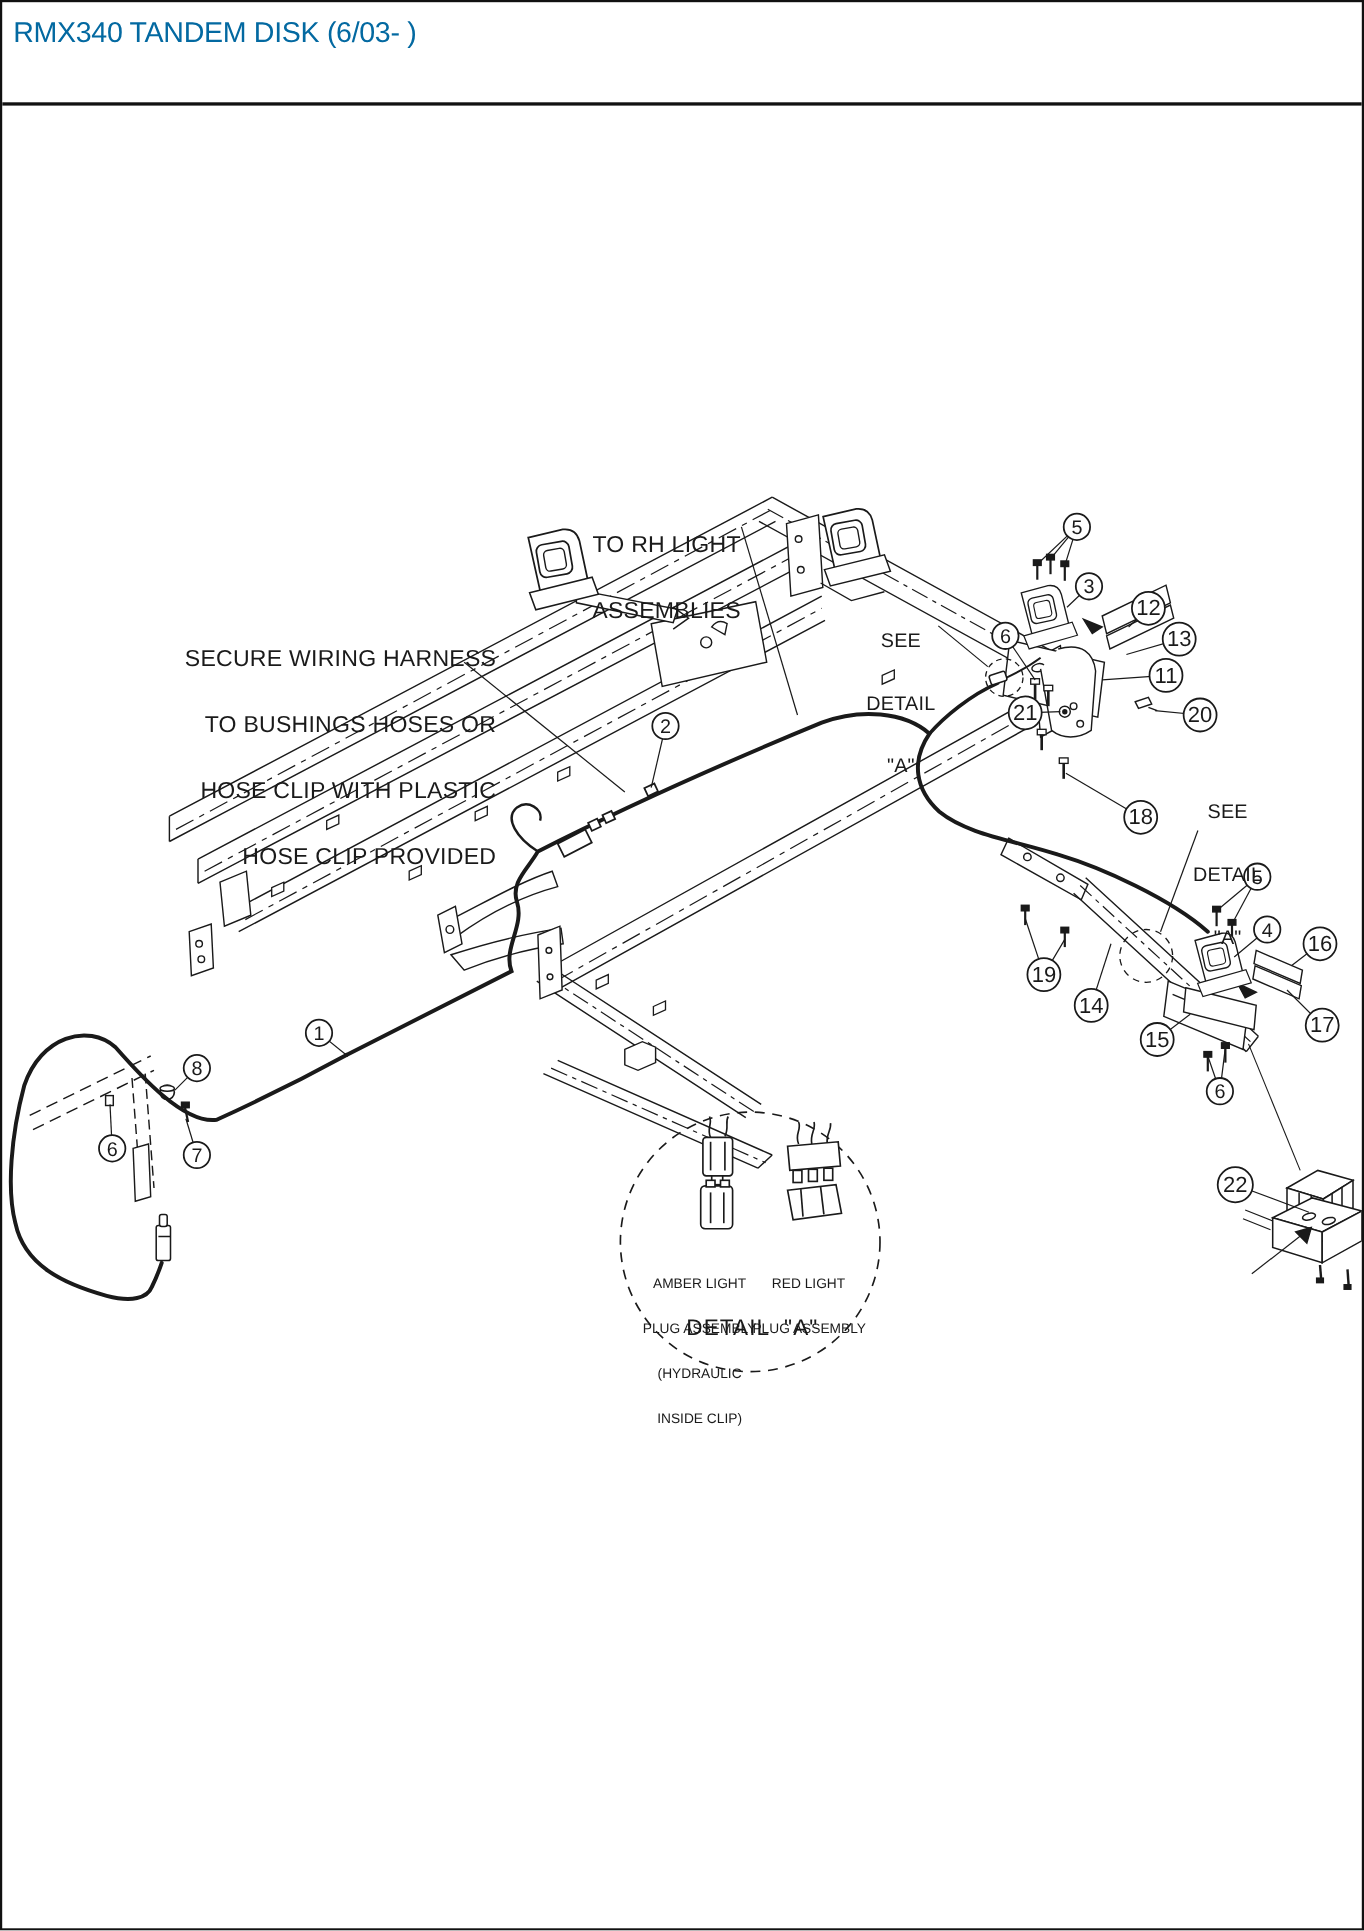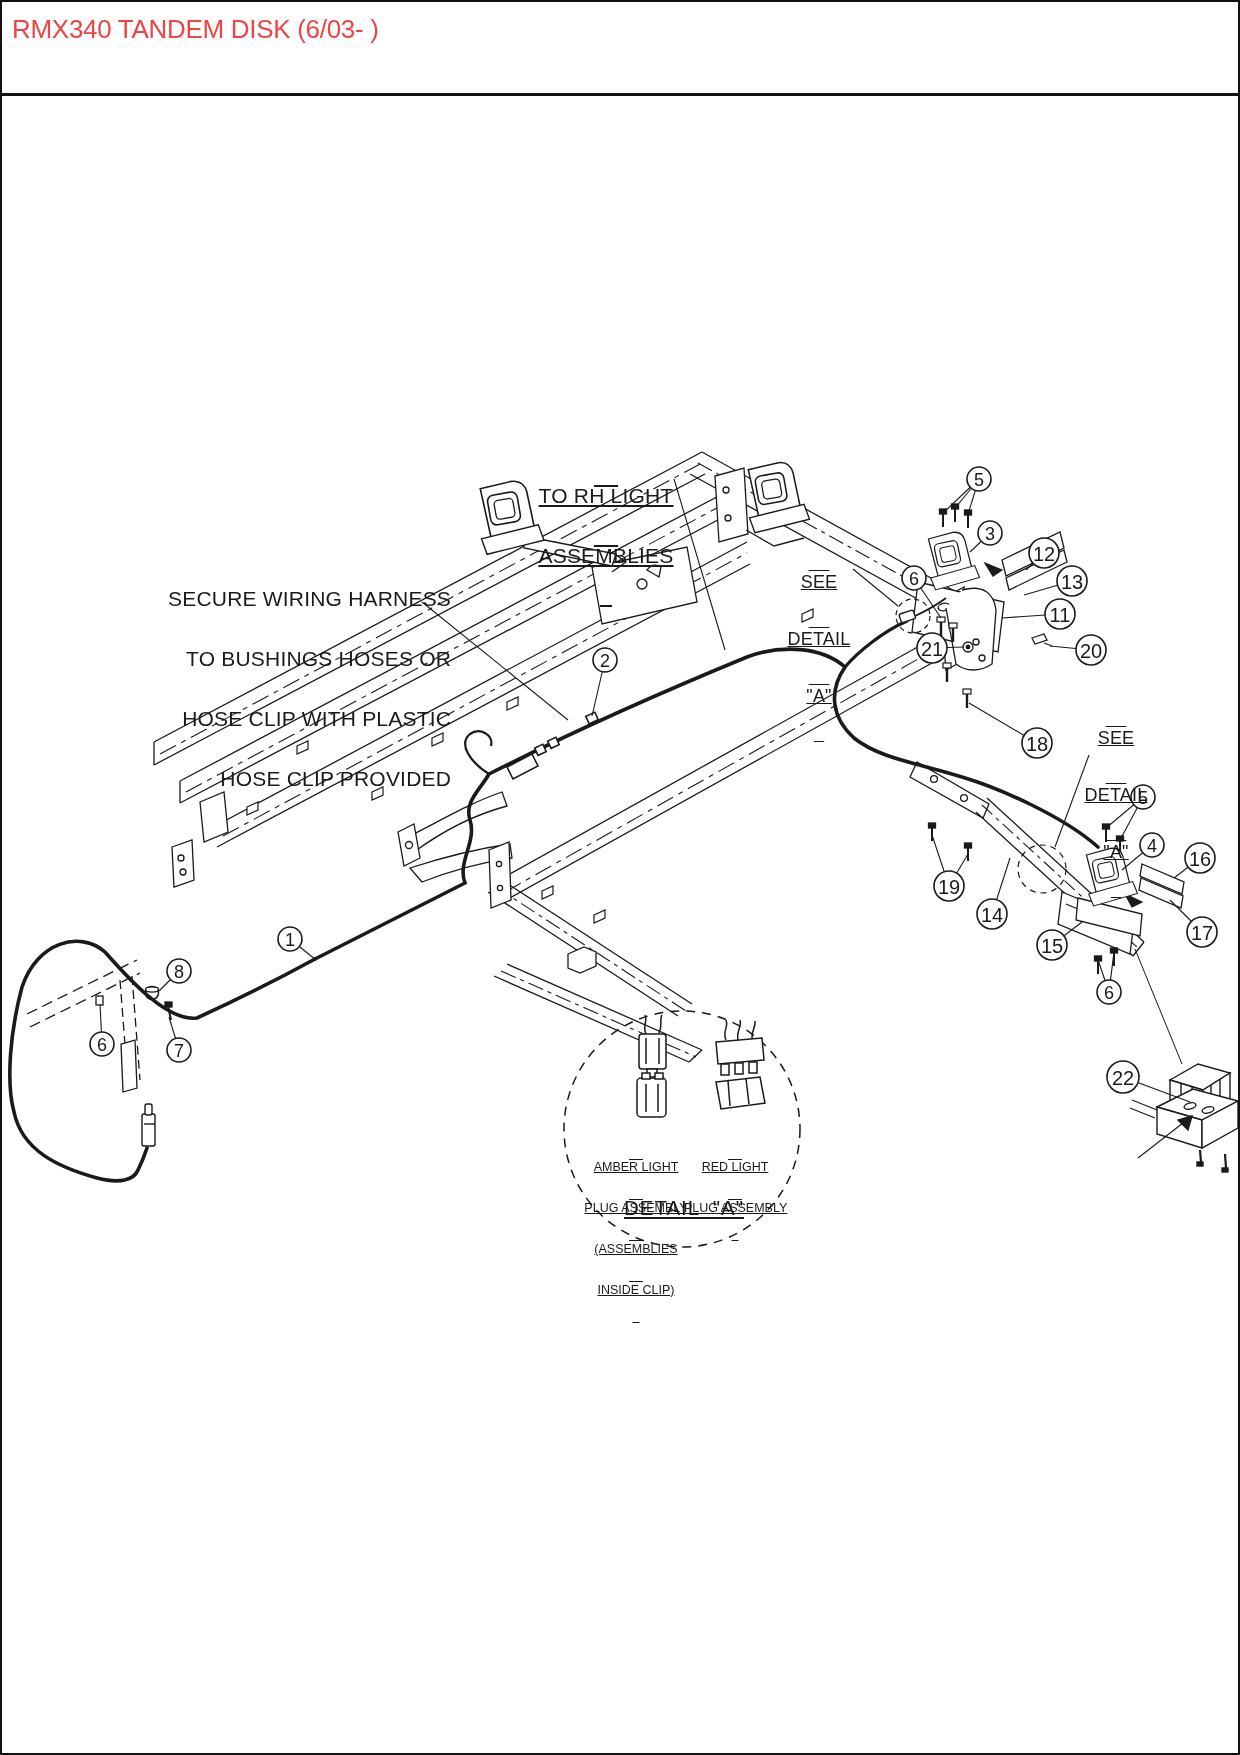--- a/index.html
+++ b/index.html
@@ -1,27 +1,27 @@
 <!DOCTYPE html>
 <html><head>
 <meta charset="utf-8">
 <style>
   html,body{margin:0;padding:0;background:#e8e8e8;}
   .page{
     position:relative;width:1240px;height:1755px;background:#ffffff;
     font-family:"Liberation Sans",sans-serif;color:#111;overflow:hidden;
     box-sizing:border-box;border:2px solid #111;
   }
-  .hdr-line{position:absolute;left:10px;font-size:26px;letter-spacing:-0.3px;color:#ef4444;white-space:pre;}
+  .hdr-line{position:absolute;left:10px;font-size:26px;letter-spacing:-0.3px;color:#0369a1;white-space:pre;}
   #hdr1{top:12px;}
   #hdr2{top:55px;}
   .hdr-rule{position:absolute;left:0;top:91px;width:100%;height:3px;background:#111;}
   svg{position:absolute;left:0;top:0;}
   .anno{position:absolute;color:#1a1a1a;line-height:20px;font-size:21px;letter-spacing:0.2px;white-space:pre;text-align:right;}
-  .anno.center{text-align:center;text-decoration:underline;}
+  .anno.center{text-align:center;}
   .sm{font-size:18px;line-height:19px;}
   .tiny{font-size:12.5px;line-height:13.6px;letter-spacing:0;}
   .bold{font-weight:bold;font-size:19px;line-height:21px;}
   .caption{font-size:20.5px;letter-spacing:1px;}
 </style>
 </head>
 <body>
 
 <div class="page">
 
@@ -406,21 +406,21 @@
   <div class="anno center sm" style="left:1066px;top:689px;width:96px;">
     <div>SEE</div>
     <div>DETAIL</div>
     <div>"A"</div>
   </div>
 
 
   <div class="anno center tiny" style="left:581px;top:1132px;width:106px;text-align:center;">
     <div>AMBER LIGHT</div>
     <div>PLUG ASSEMBLY</div>
-    <div>(ASSEMBLIES</div>
+    <div>(HYDRAULIC</div>
     <div>INSIDE CLIP)</div>
   </div>
 
   <div class="anno center tiny" style="left:682px;top:1132px;width:102px;">
     <div>RED LIGHT</div>
     <div>PLUG ASSEMBLY</div>
   </div>
 
   <div class="anno center caption" style="left:598px;top:1196px;width:168px;">DETAIL  "A"</div>
 

